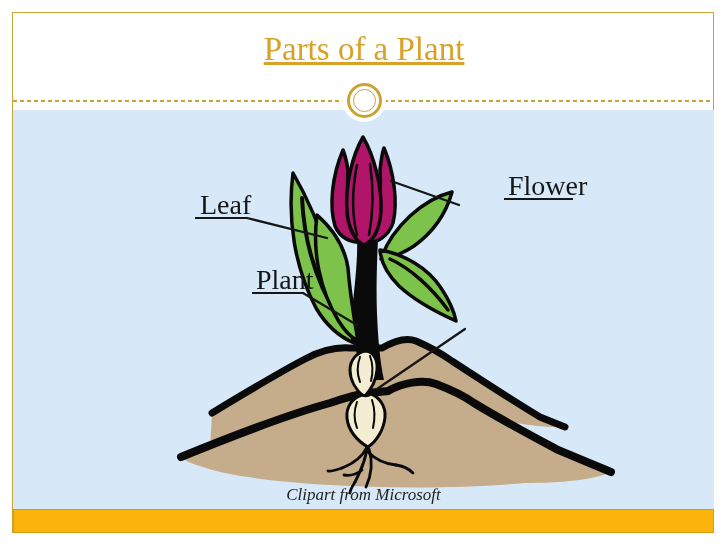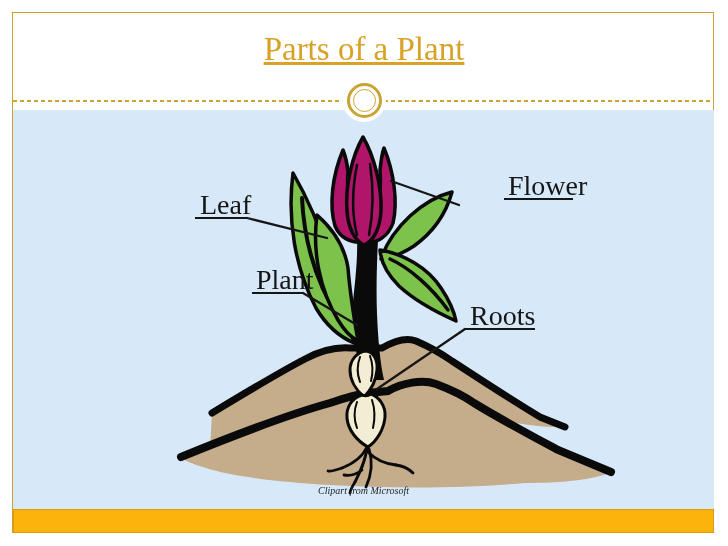--- a/index.html
+++ b/index.html
@@ -23,21 +23,21 @@
               display:flex;align-items:center;justify-content:center;box-sizing:content-box;}
   .ring-inner{width:21px;height:21px;border:1.5px solid var(--accent-gold);border-radius:50%;box-sizing:content-box;}
   .illustration{position:absolute;left:0;top:0;width:728px;height:546px;z-index:4;pointer-events:none;}
   .plant-label{position:absolute;z-index:5;font-size:28px;line-height:25px;color:var(--ink);
                border-bottom:2px solid var(--ink);box-sizing:content-box;}
   #label-leaf{left:195px;top:192px;width:47px;padding-left:5px;}
   #label-stem{left:252px;top:267px;width:47px;padding-left:4px;}
   #label-flower{left:459px;top:173px;width:65px;padding-left:4px;margin-left:45px;}
   #label-roots{left:465px;top:303px;width:65px;padding-left:5px;}
   .caption{position:absolute;left:13px;top:485px;width:701px;text-align:center;z-index:5;
-           font-size:10px;font-style:italic;color:#1f1f1f;}
+           font-size:17px;font-style:italic;color:#1f1f1f;}
   .footer-bar{position:absolute;left:13px;top:509px;width:701px;height:24px;z-index:2;
               background:var(--bar-amber);border:1px solid var(--bar-border);box-sizing:border-box;}
   svg .outline{stroke:#0a0a0a;stroke-linejoin:round;}
 </style>
 </head>
 <body>
 
 <div class="slide">
 
   <div class="frame"></div>
@@ -126,18 +126,17 @@
       <path d="M247,218 L327,238"></path>
       <path d="M303,293 L357,325"></path>
       <path d="M459,205 L391,181"></path>
       <path d="M465,329 L377,389"></path>
     </g>
   </svg>
 
   <div class="plant-label" id="label-leaf">Leaf</div>
   <div class="plant-label" id="label-flower">Flower</div>
   <div class="plant-label" id="label-stem">Plant</div>
-  <div class="plant-label" id="label-roots">Roots</div>
 
   <div class="caption">Clipart from Microsoft</div>
 
   <div class="footer-bar"></div>
 </div>
 
 </body></html>

